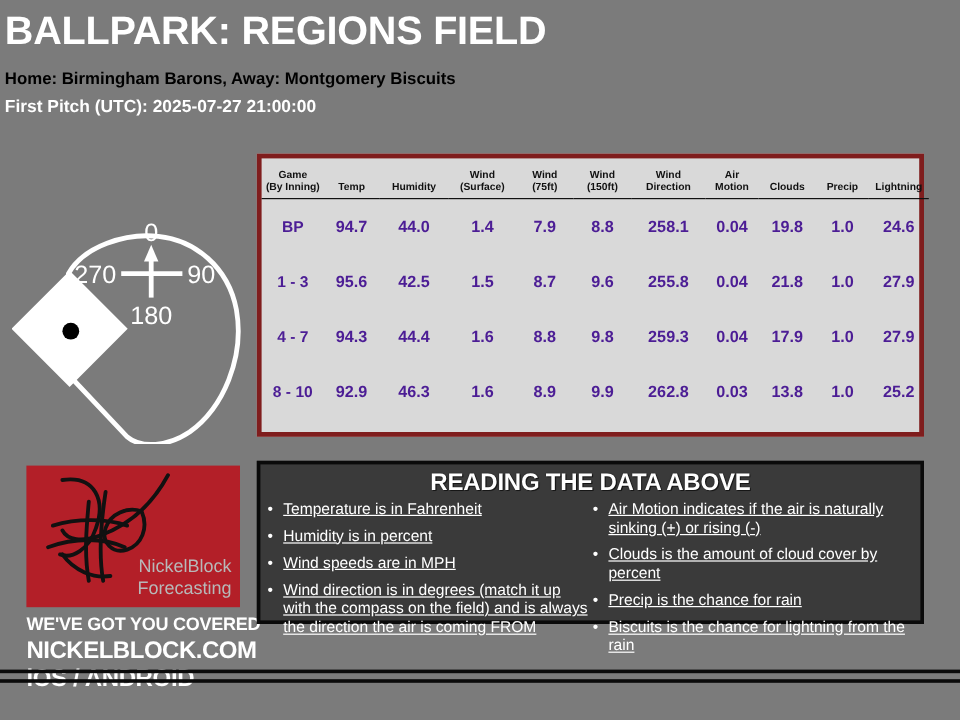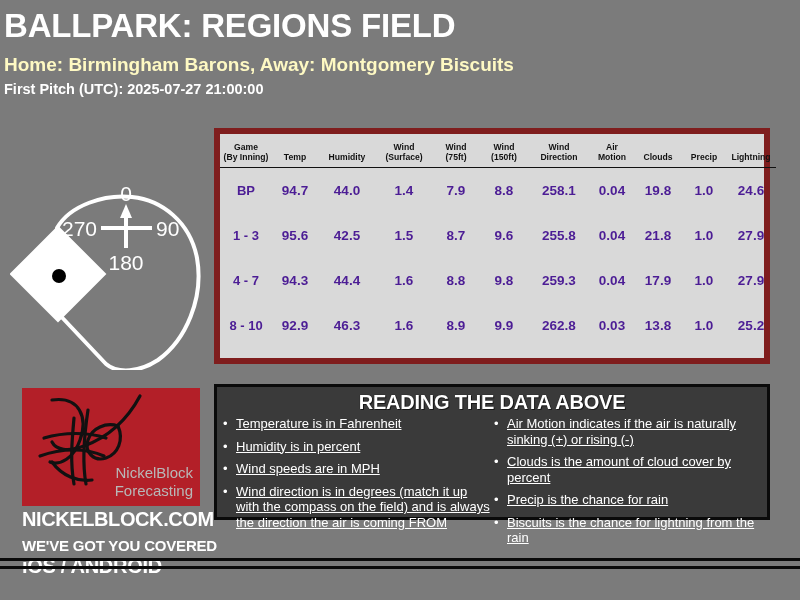--- a/index.html
+++ b/index.html
@@ -24,22 +24,22 @@
   }
   #ballpark-title {
     color: #ffffff;
     font-size: 33px;
     font-weight: bold;
     letter-spacing: -0.2px;
     line-height: 40px;
     white-space: nowrap;
   }
   #teams-line {
-    color: #fef9c3;
-    font-size: 19px;
+    color: #000000;
+    font-size: 14px;
     font-weight: bold;
     line-height: 20px;
     margin-top: 9px;
     white-space: nowrap;
   }
   #firstpitch-line {
     color: #ffffff;
     font-size: 14.5px;
     font-weight: bold;
     line-height: 20px;
@@ -57,21 +57,21 @@
   }
 
   
   #data-table-wrap {
     position: absolute;
     left: 214px;
     top: 128px;
     width: 556px;
     height: 236px;
     background: #d9d9d9;
-    border: 6px solid #7f1d1d;
+    border: 4px solid #7f1d1d;
     box-sizing: border-box;
   }
   table.wx {
     width: 100%;
     height: 100%;
     border-collapse: collapse;
     table-layout: fixed;
   }
   table.wx thead th {
     color: #111111;
@@ -395,22 +395,22 @@
         <path d="M 52 30 C 50 52, 48 74, 52 96"></path>
         <path d="M 66 22 C 62 48, 60 74, 64 96"></path>
         <path d="M 30 74 C 40 88, 56 94, 70 92"></path>
       </g>
     </svg>
     <div id="logo-wordmark">
       <div>NickelBlock</div>
       <div>Forecasting</div>
     </div>
   </div>
+  <div id="tagline">WE'VE GOT YOU COVERED</div>
   <div id="weburl">NICKELBLOCK.COM</div>
-  <div id="tagline">WE'VE GOT YOU COVERED</div>
   <div id="platforms">iOS / ANDROID</div>
 </div>
 
 <div id="reading-panel">
   <div id="reading-title">READING THE DATA ABOVE</div>
   <div id="bullet-columns">
     <div class="bullet-col">
       <div class="bullet-item">
         <span class="bullet-dot">•</span>
         <span class="bullet-text">Temperature is in Fahrenheit</span>

